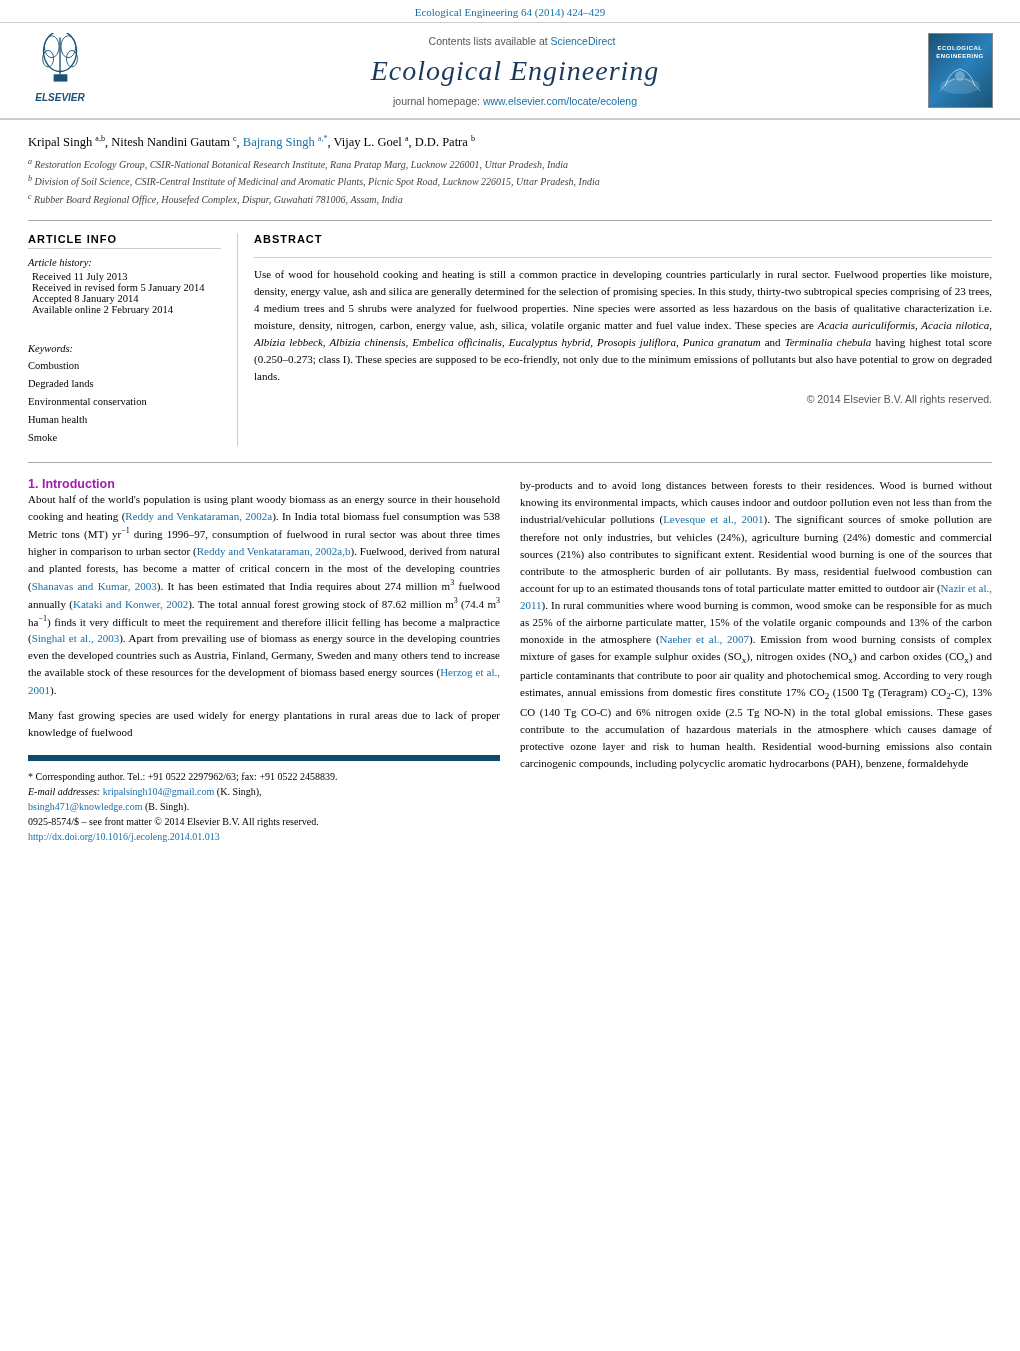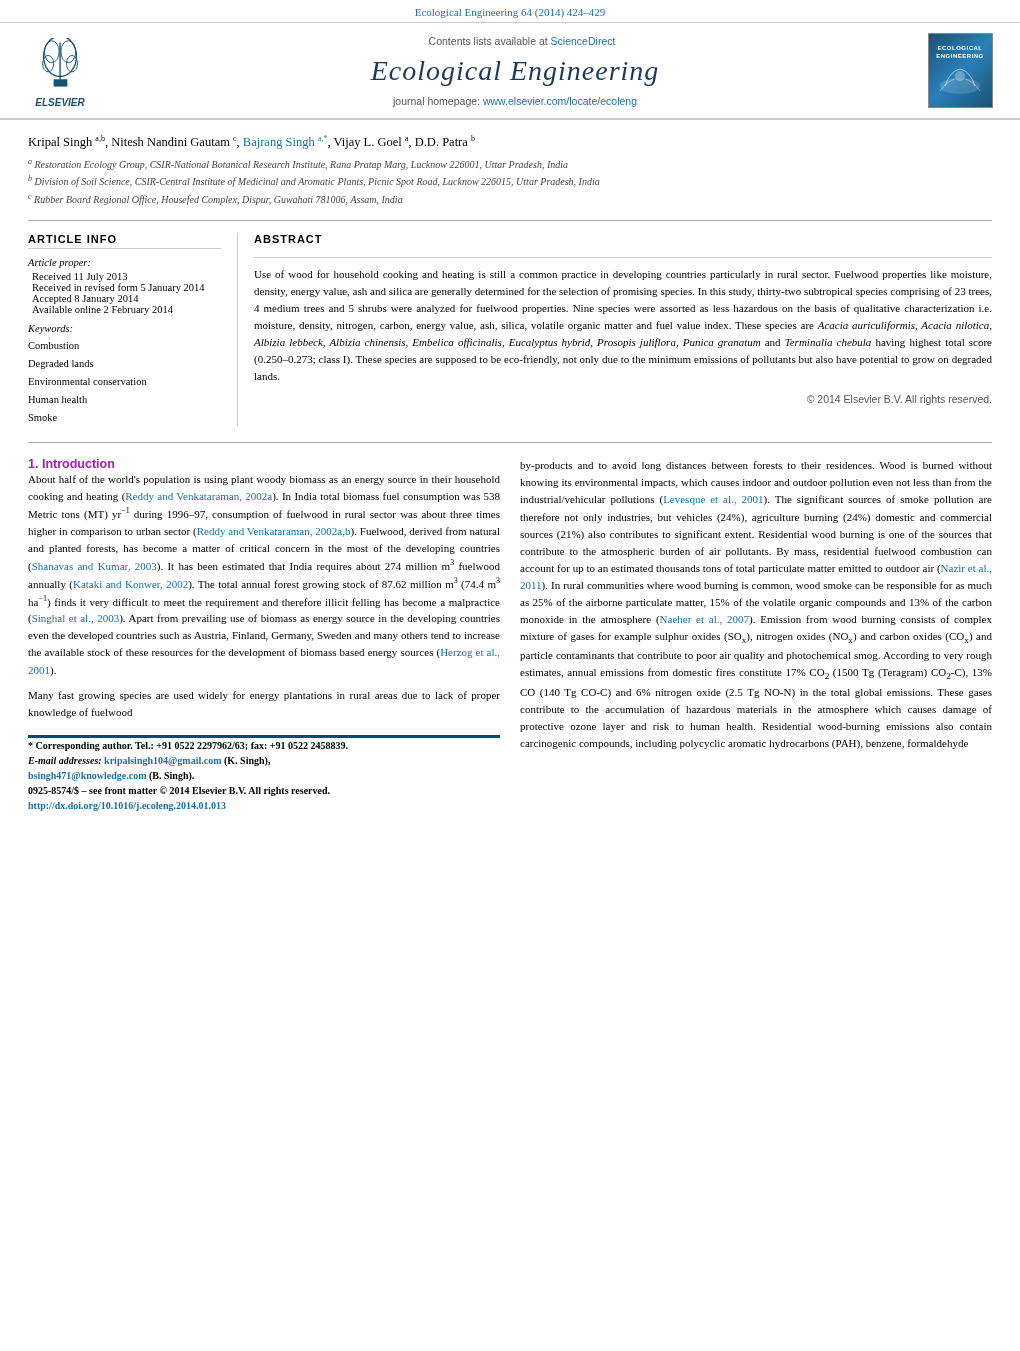--- a/index.html
+++ b/index.html
@@ -30,21 +30,21 @@
       display: flex;
       align-items: stretch;
       border-bottom: 2px solid #ccc;
       padding: 10px 20px;
     }
     .elsevier-logo {
       width: 80px;
       display: flex;
       flex-direction: column;
       align-items: center;
-      justify-content: flex-end;
+      justify-content: flex-start;
       margin-right: 10px;
     }
     .elsevier-logo .logo-tree {
       width: 55px;
       height: 55px;
     }
     .elsevier-logo .elsevier-text {
       font-size: 10px;
       font-style: italic;
       color: #1a5276;
@@ -218,21 +218,21 @@
       color: #000;
       margin-bottom: 3px;
       margin-top: 8px;
     }
     .info-date {
       font-size: 10.5px;
       color: #000;
       margin-left: 4px;
     }
     .keywords-section {
-      margin-top: 8px;
+      margin-top: 28px;
     }
     .keyword-item {
       font-size: 10.5px;
       color: #000;
       line-height: 1.7;
     }
 
     
     .abstract-title {
       font-size: 11px;
@@ -288,23 +288,23 @@
       line-height: 1.55;
       color: #000;
       text-align: justify;
       margin-bottom: 8px;
     }
     .body-text a, .ref-link {
       color: #1a6fa8;
       text-decoration: none;
     }
     .footnote-section {
-      border-top: 3px solid #0c4a6e;
+      border-top: 6px solid #0c4a6e;
+      padding-top: 8px;
       margin-top: 14px;
-      font-weight: bold;
     }
     .footnote-text {
       font-size: 10px;
       color: #000;
       line-height: 1.5;
     }
     .footnote-text a {
       color: #1a6fa8;
       text-decoration: none;
     }
@@ -381,21 +381,21 @@
       <div><sup>a</sup> <span>Restoration Ecology Group, CSIR-National Botanical Research Institute, Rana Pratap Marg, Lucknow 226001, Uttar Pradesh, India</span></div>
       <div><sup>b</sup> <span>Division of Soil Science, CSIR-Central Institute of Medicinal and Aromatic Plants, Picnic Spot Road, Lucknow 226015, Uttar Pradesh, India</span></div>
       <div><sup>c</sup> <span>Rubber Board Regional Office, Housefed Complex, Dispur, Guwahati 781006, Assam, India</span></div>
     </div>
 
     <div class="two-col-section">
 
       <div class="left-col">
         <div class="article-info-title">ARTICLE INFO</div>
 
-        <div class="info-section-title">Article proper:</div>
+        <div class="info-section-title">Article history:</div>
         <div class="info-date">Received 11 July 2013</div>
         <div class="info-date">Received in revised form 5 January 2014</div>
         <div class="info-date">Accepted 8 January 2014</div>
         <div class="info-date">Available online 2 February 2014</div>
 
         <div class="keywords-section">
           <div class="info-section-title">Keywords:</div>
           <div class="keyword-item">Combustion</div>
           <div class="keyword-item">Degraded lands</div>
           <div class="keyword-item">Environmental conservation</div>

